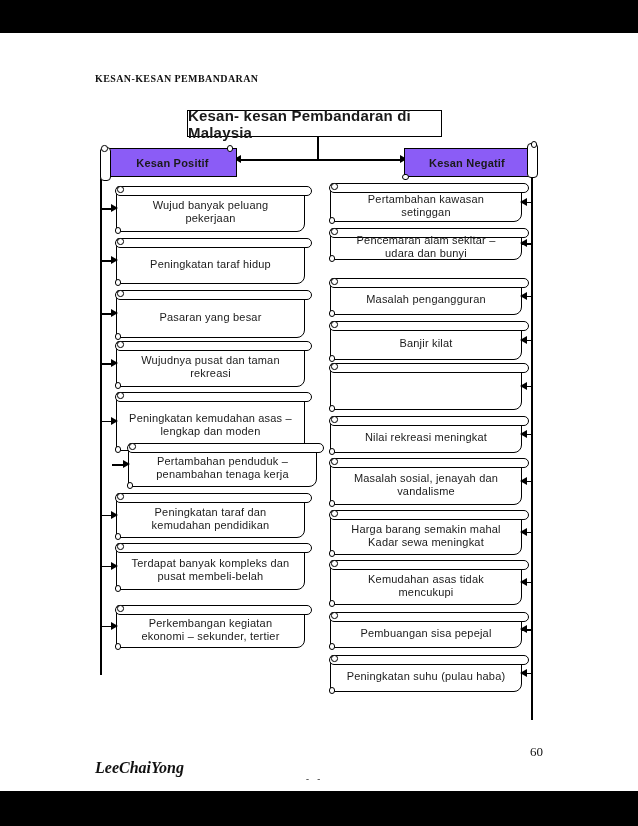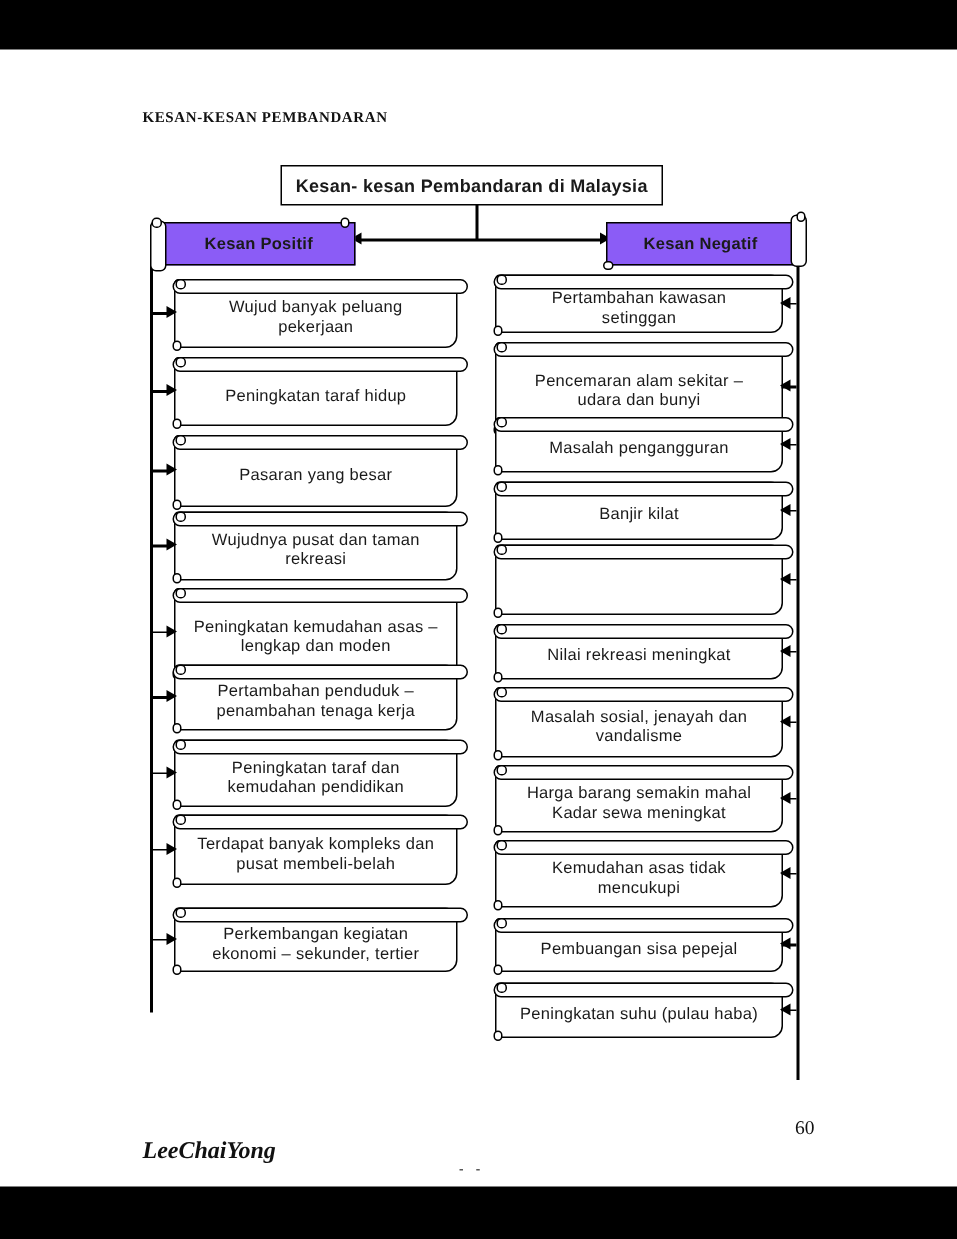--- a/index.html
+++ b/index.html
@@ -7,21 +7,21 @@
          font-family:"Liberation Sans",sans-serif;color:#1a1a1a;}
   .bar{position:absolute;left:0;width:638px;background:#000;}
   .bar-top{top:0;height:33px;}
   .bar-bottom{top:791px;height:35px;}
 
   .doc-heading{position:absolute;left:95px;top:73px;font-family:"Liberation Serif",serif;
                font-weight:bold;font-size:10px;letter-spacing:.4px;color:#111;}
 
   .root-box{position:absolute;left:187px;top:110px;width:253px;height:25px;border:1.6px solid #000;
             background:#fff;display:flex;align-items:center;justify-content:center;
-            font-weight:bold;font-size:12px;letter-spacing:.2px;}
+            font-weight:bold;font-size:15px;letter-spacing:.2px;}
 
   
   .vstub{position:absolute;left:317px;top:136px;width:2px;height:24px;background:#000;}
   .dbl-arrow{position:absolute;left:240px;top:159px;width:161px;height:1.6px;background:#000;}
   .dbl-arrow::before{content:"";position:absolute;left:-6px;top:-3.6px;width:0;height:0;
      border-right:7px solid #000;border-top:4px solid transparent;border-bottom:4px solid transparent;}
   .dbl-arrow::after{content:"";position:absolute;right:-6px;top:-3.6px;width:0;height:0;
      border-left:7px solid #000;border-top:4px solid transparent;border-bottom:4px solid transparent;}
   .vline{position:absolute;width:1.6px;background:#000;}
   .vline-left{left:100px;top:150px;height:525px;}
@@ -59,28 +59,28 @@
   .col-right .arrow{right:-10px;width:10px;}
   .col-right .arrow::after{content:"";position:absolute;left:-1px;top:-3.6px;width:0;height:0;
      border-right:7px solid #000;border-top:4px solid transparent;border-bottom:4px solid transparent;}
 
   .col-left div.scroll-box{left:116px;width:189px;}
   .col-left div.scroll-box:nth-of-type(1){top:186px;height:46px;}
   .col-left div.scroll-box:nth-of-type(2){top:238px;height:46px;}
   .col-left div.scroll-box:nth-of-type(3){top:290px;height:48px;}
   .col-left div.scroll-box:nth-of-type(4){top:341px;height:46px;}
   .col-left div.scroll-box:nth-of-type(5){top:392px;height:59px;}
-  .col-left div.scroll-box:nth-of-type(6){top:443px;height:44px;}
+  .col-left div.scroll-box:nth-of-type(6){top:443px;height:44px;margin-left:12px;}
   .col-left div.scroll-box:nth-of-type(7){top:493px;height:45px;}
   .col-left div.scroll-box:nth-of-type(8){top:543px;height:47px;}
   .col-left div.scroll-box:nth-of-type(9){top:605px;height:43px;}
 
   .col-right div.scroll-box{left:330px;width:192px;}
   .col-right div.scroll-box:nth-of-type(1){top:183px;height:39px;}
-  .col-right div.scroll-box:nth-of-type(2){top:228px;height:60px;}
+  .col-right div.scroll-box:nth-of-type(2){top:228px;height:32px;}
   .col-right div.scroll-box:nth-of-type(3){top:278px;height:37px;}
   .col-right div.scroll-box:nth-of-type(4){top:321px;height:39px;padding-left:16px;}
   .col-right div.scroll-box:nth-of-type(5){top:363px;height:47px;}
   .col-right div.scroll-box:nth-of-type(6){top:416px;height:37px;}
   .col-right div.scroll-box:nth-of-type(7){top:458px;height:47px;}
   .col-right div.scroll-box:nth-of-type(8){top:510px;height:45px;}
   .col-right div.scroll-box:nth-of-type(9){top:560px;height:45px;}
   .col-right div.scroll-box:nth-of-type(10){top:612px;height:36px;}
   .col-right div.scroll-box:nth-of-type(11){top:655px;height:37px;}
 

